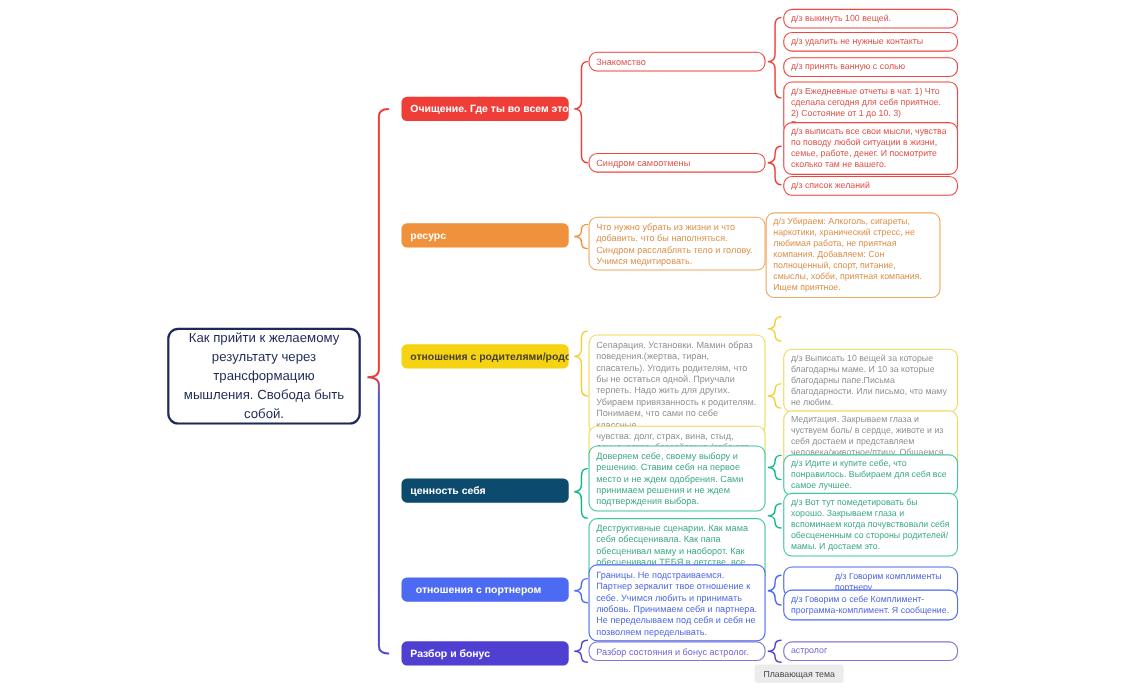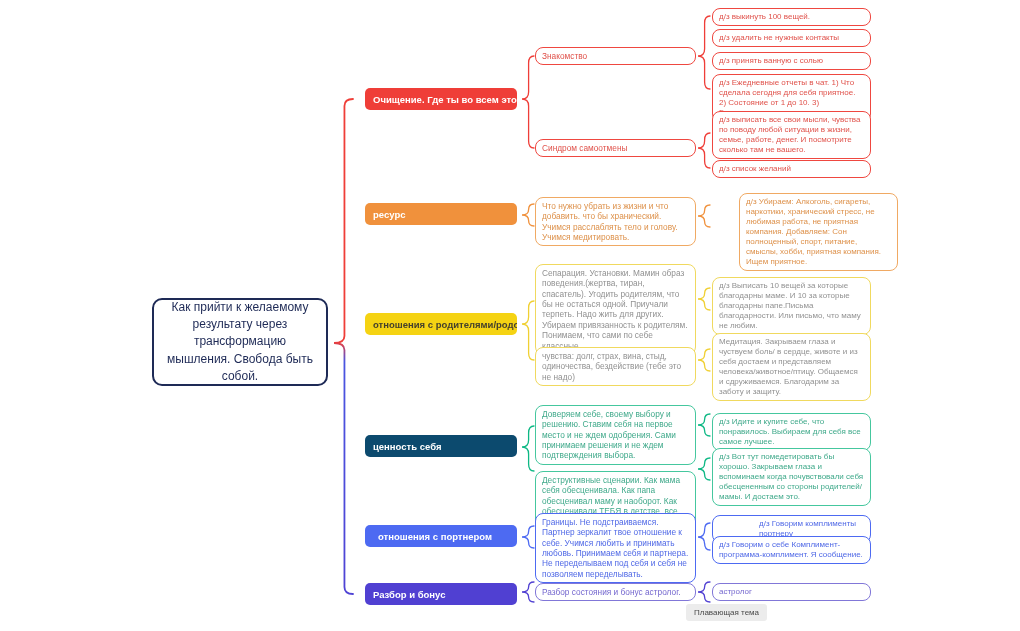--- a/index.html
+++ b/index.html
@@ -19,21 +19,21 @@
           display:flex;align-items:center;padding:0 8px;white-space:nowrap;overflow:hidden;}
   .c0{background:#ef3e38;} .c1{background:#f0913c;} .c2{background:#f5d313;color:#45412c;}
   .c3{background:#0c4a6e;} .c4{background:#4d6af2;} .c5{background:#5040d2;}
 
   .box{background:#fff;border:1.2px solid;border-radius:8px;font-size:8px;line-height:1.25;
        padding:3px 6px;}
   .childbox{width:161px;font-size:8.3px;}
   .leafbox{width:159px;}
   .o0{border-color:#ef4740;color:#e0524b;}
   .o1{border-color:#f0a963;color:#dd9049;}
-  .o2{border-color:#f0d95e;color:#919191;}
+  .o2{border-color:#f0d95e;color:#919191;margin-top:40px;}
   .o3{border-color:#45c79e;color:#3fa98a;}
   .o4{border-color:#4d6af2;color:#4f68e6;}
   .o5{border-color:#8177d8;color:#7568cf;}
 
   .float-btn{position:absolute;left:686px;top:604px;background:#ececec;color:#4a4a4a;
              font-size:8px;padding:4px 8px;border-radius:3px;border:none;cursor:pointer;
              font-family:"Liberation Sans",sans-serif;}
 </style>
 </head>
 <body>
@@ -71,36 +71,36 @@
 
   <div class="node parent c0" style="left:365px;top:88px;">Очищение. Где ты во всем этом?</div>
   <div class="node parent c1" style="left:365px;top:203px;">ресурс</div>
   <div class="node parent c2" style="left:365px;top:313px;">отношения с родителями/родом</div>
   <div class="node parent c3" style="left:365px;top:435px;">ценность себя</div>
   <div class="node parent c4" style="left:365px;top:525px;padding-left:13px;">отношения с портнером</div>
   <div class="node parent c5" style="left:365px;top:583px;">Разбор и бонус</div>
 
   <div class="node box childbox o0" style="left:535px;top:47px;">Знакомство</div>
   <div class="node box childbox o0" style="left:535px;top:139px;">Синдром самоотмены</div>
-  <div class="node box childbox o1" style="left:535px;top:197px;">Что нужно убрать из жизни и что добавить. что бы хранический. Учимся расслаблять тело и голову. Учимся медитировать.</div>
+  <div class="node box childbox o1" style="left:535px;top:197px;">Что нужно убрать из жизни и что добавить. что бы наполняться. Синдром расслаблять тело и голову. Учимся медитировать.</div>
   <div class="node box childbox o2" style="left:535px;top:264px;">Сепарация. Установки. Мамин образ поведения.(жертва, тиран, спасатель). Угодить родителям, что бы не остаться одной. Приучали терпеть. Надо жить для других. Убираем привязанность к родителям.  Понимаем, что сами по себе классные.</div>
   <div class="node box childbox o2" style="left:535px;top:347px;">чувства: долг, страх, вина, стыд, одиночества, бездействие (тебе это не надо)</div>
   <div class="node box childbox o3" style="left:535px;top:405px;">Доверяем себе, своему выбору и решению. Ставим себя на первое место и не ждем одобрения. Сами принимаем решения и не ждем подтверждения выбора.</div>
   <div class="node box childbox o3" style="left:535px;top:471px;">Деструктивные сценарии. Как мама себя обесценивала. Как папа обесценивал маму и наоборот. Как обесценивали ТЕБЯ в детстве, все твои решения и выбор.</div>
   <div class="node box childbox o4" style="left:535px;top:513px;">Границы. Не подстраиваемся. Партнер зеркалит твое отношение к себе. Учимся любить и принимать любовь. Принимаем себя и партнера. Не переделываем под себя и себя не позволяем переделывать.</div>
   <div class="node box childbox o5" style="left:535px;top:583px;">Разбор состояния и бонус астролог.</div>
 
   <div class="node box leafbox o0" style="left:712px;top:8px;">д/з выкинуть 100 вещей.</div>
   <div class="node box leafbox o0" style="left:712px;top:29px;">д/з удалить не нужные контакты</div>
   <div class="node box leafbox o0" style="left:712px;top:52px;">д/з принять ванную с солью</div>
   <div class="node box leafbox o0" style="left:712px;top:74px;">д/з Ежедневные отчеты в чат. 1) Что сделала сегодня для себя приятное. 2) Состояние от 1 до 10. 3) Благодарность кому.</div>
   <div class="node box leafbox o0" style="left:712px;top:111px;">д/з выписать все свои мысли, чувства по поводу любой ситуации в жизни, семье, работе, денег.  И посмотрите сколько там не вашего.</div>
   <div class="node box leafbox o0" style="left:712px;top:160px;">д/з список желаний</div>
 
-  <div class="node box leafbox o1" style="left:739px;top:193px;">д/з Убираем: Алкоголь, сигареты, наркотики, хранический стресс, не любимая работа, не приятная компания. Добавляем: Сон полноценный, спорт, питание, смыслы, хобби, приятная компания. Ищем приятное.</div>
+  <div class="node box leafbox o1" style="left:696px;top:193px;">д/з Убираем: Алкоголь, сигареты, наркотики, хранический стресс, не любимая работа, не приятная компания. Добавляем: Сон полноценный, спорт, питание, смыслы, хобби, приятная компания. Ищем приятное.</div>
 
   <div class="node box leafbox o2" style="left:712px;top:277px;">д/з Выписать 10 вещей за которые благодарны маме. И 10 за которые благодарны папе.Письма благодарности. Или письмо, что маму не любим.</div>
   <div class="node box leafbox o2" style="left:712px;top:333px;">Медитация. Закрываем глаза и чуствуем боль/ в сердце, животе и из себя достаем и представляем человека/животное/птицу. Общаемся и сдруживаемся. Благодарим за заботу и защиту.</div>
 
   <div class="node box leafbox o3" style="left:712px;top:413px;">д/з Идите и купите себе, что понравилось. Выбираем для себя все самое лучшее.</div>
   <div class="node box leafbox o3" style="left:712px;top:448px;">д/з Вот тут помедетировать бы хорошо. Закрываем глаза и вспоминаем когда почувствовали себя обесцененным со стороны родителей/мамы. И достаем это.</div>
 
   <div class="node box leafbox o4" style="left:712px;top:515px;padding-left:46px;">д/з Говорим комплименты портнеру</div>
   <div class="node box leafbox o4" style="left:712px;top:536px;">д/з Говорим о себе Комплимент-программа-комплимент. Я сообщение.</div>
 

